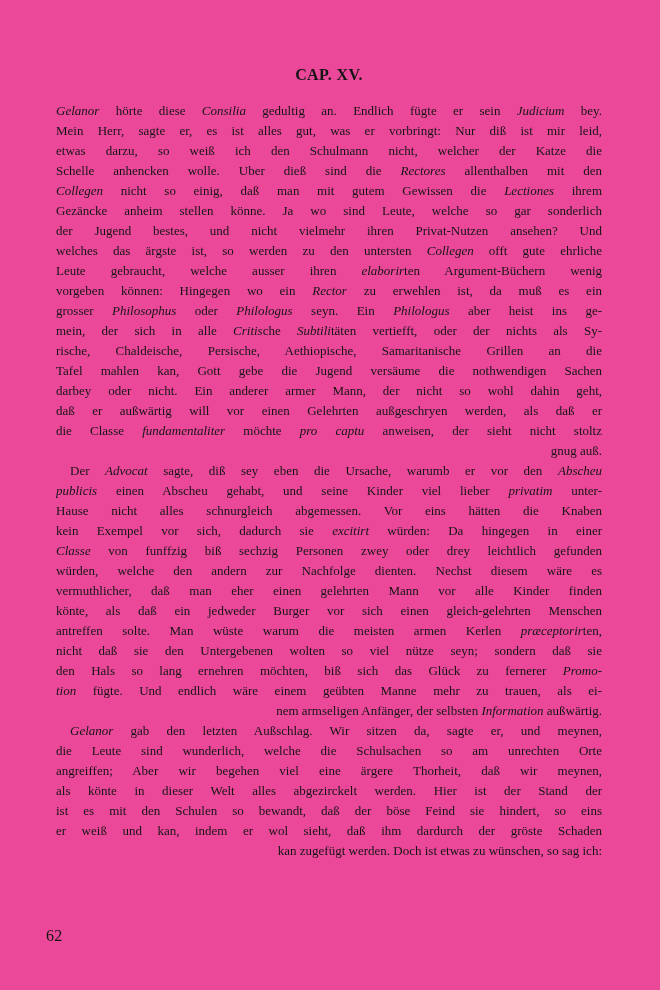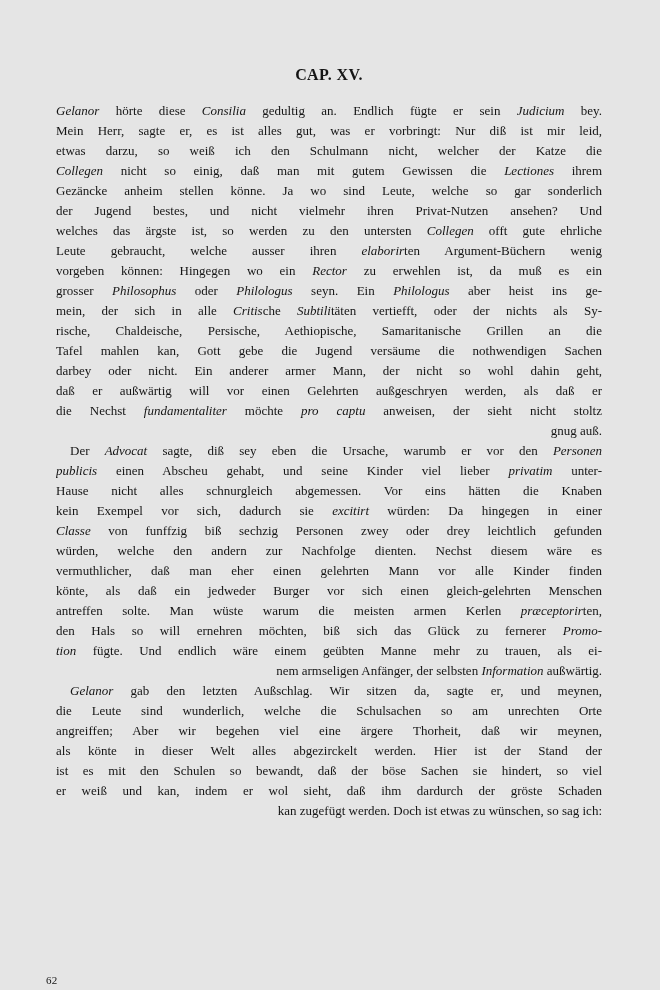--- a/index.html
+++ b/index.html
@@ -38,70 +38,72 @@
   }
   
   .line::after { content: ""; display: inline-block; width: 100%; height: 0; }
   .line.last { text-align: right; }
   .line.last::after { content: none; }
   .para.indent .line:first-child { text-indent: 14px; }
   em { font-style: italic; }
   .folio {
     position: absolute;
     left: 46px;
-    top: 974px;
-    font-size: 11px;
+    top: 927px;
+    font-size: 16px;
     letter-spacing: 0.3px;
   }
 </style>
 </head>
 <body>
 
-<div class="page" style="color: rgb(21, 21, 21); background: #e5e5e5;">
+<div class="page" style="color: rgb(21, 21, 21); background: #ec4899;">
   <div class="heading">CAP. XV.</div>
 
   <div class="body-text">
       <div class="para">
         <div class="line"><em>Gelanor</em><span> hörte diese </span><em>Consilia</em><span> gedultig an. Endlich fügte er sein </span><em>Judicium</em><span> bey.</span></div>
         <div class="line"><span>Mein Herr, sagte er, es ist alles gut, was er vorbringt: Nur diß ist mir leid,</span></div>
         <div class="line"><span>etwas darzu, so weiß ich den Schulmann nicht, welcher der Katze die</span></div>
+        <div class="line"><span>Schelle anhencken wolle. Uber dieß sind die </span><em>Rectores</em><span> allenthalben mit den</span></div>
         <div class="line"><em>Collegen</em><span> nicht so einig, daß man mit gutem Gewissen die </span><em>Lectiones</em><span> ihrem</span></div>
         <div class="line"><span>Gezäncke anheim stellen könne. Ja wo sind Leute, welche so gar sonderlich</span></div>
         <div class="line"><span>der Jugend bestes, und nicht vielmehr ihren Privat-Nutzen ansehen? Und</span></div>
         <div class="line"><span>welches das ärgste ist, so werden zu den untersten </span><em>Collegen</em><span> offt gute ehrliche</span></div>
         <div class="line"><span>Leute gebraucht, welche ausser ihren </span><em>elaborir</em><span>ten Argument-Büchern wenig</span></div>
         <div class="line"><span>vorgeben können: Hingegen wo ein </span><em>Rector</em><span> zu erwehlen ist, da muß es ein</span></div>
         <div class="line"><span>grosser </span><em>Philosophus</em><span> oder </span><em>Philologus</em><span> seyn. Ein </span><em>Philologus</em><span> aber heist ins ge-</span></div>
         <div class="line"><span>mein, der sich in alle </span><em>Critis</em><span>che </span><em>Subtili</em><span>täten vertiefft, oder der nichts als Sy-</span></div>
         <div class="line"><span>rische, Chaldeische, Persische, Aethiopische, Samaritanische Grillen an die</span></div>
         <div class="line"><span>Tafel mahlen kan, Gott gebe die Jugend versäume die nothwendigen Sachen</span></div>
         <div class="line"><span>darbey oder nicht. Ein anderer armer Mann, der nicht so wohl dahin geht,</span></div>
         <div class="line"><span>daß er außwärtig will vor einen Gelehrten außgeschryen werden, als daß er</span></div>
-        <div class="line"><span>die Nechst </span><em>fundamentaliter</em><span> möchte </span><em>pro captu</em><span> anweisen, der sieht nicht stoltz</span></div>
+        <div class="line"><span>die Classe </span><em>fundamentaliter</em><span> möchte </span><em>pro captu</em><span> anweisen, der sieht nicht stoltz</span></div>
         <div class="line last"><span>gnug auß.</span></div>
       </div>
       <div class="para indent">
-        <div class="line"><span>Der </span><em>Advocat</em><span> sagte, diß sey eben die Ursache, warumb er vor den </span><em>Personen</em></div>
+        <div class="line"><span>Der </span><em>Advocat</em><span> sagte, diß sey eben die Ursache, warumb er vor den </span><em>Abscheu</em></div>
         <div class="line"><em>publicis</em><span> einen Abscheu gehabt, und seine Kinder viel lieber </span><em>privatim</em><span> unter-</span></div>
         <div class="line"><span>Hause nicht alles schnurgleich abgemessen. Vor eins hätten die Knaben</span></div>
         <div class="line"><span>kein Exempel vor sich, dadurch sie </span><em>excitirt</em><span> würden: Da hingegen in einer</span></div>
         <div class="line"><em>Classe</em><span> von funffzig biß sechzig Personen zwey oder drey leichtlich gefunden</span></div>
         <div class="line"><span>würden, welche den andern zur Nachfolge dienten. Nechst diesem wäre es</span></div>
         <div class="line"><span>vermuthlicher, daß man eher einen gelehrten Mann vor alle Kinder finden</span></div>
         <div class="line"><span>könte, als daß ein jedweder Burger vor sich einen gleich-gelehrten Menschen</span></div>
         <div class="line"><span>antreffen solte. Man wüste warum die meisten armen Kerlen </span><em>præceptorir</em><span>ten,</span></div>
-        <div class="line"><span>den Hals so will ernehren möchten, biß sich das Glück zu fernerer </span><em>Promo-</em></div>
+        <div class="line"><span>nicht daß sie den Untergebenen wolten so viel nütze seyn; sondern daß sie</span></div>
+        <div class="line"><span>den Hals so lang ernehren möchten, biß sich das Glück zu fernerer </span><em>Promo-</em></div>
         <div class="line"><em>tion</em><span> fügte. Und endlich wäre einem geübten Manne mehr zu trauen, als ei-</span></div>
         <div class="line last"><span>nem armseligen Anfänger, der selbsten </span><em>Information</em><span> außwärtig.</span></div>
       </div>
       <div class="para indent">
         <div class="line"><em>Gelanor</em><span> gab den letzten Außschlag. Wir sitzen da, sagte er, und meynen,</span></div>
         <div class="line"><span>die Leute sind wunderlich, welche die Schulsachen so am unrechten Orte</span></div>
         <div class="line"><span>angreiffen; Aber wir begehen viel eine ärgere Thorheit, daß wir meynen,</span></div>
         <div class="line"><span>als könte in dieser Welt alles abgezirckelt werden. Hier ist der Stand der</span></div>
-        <div class="line"><span>ist es mit den Schulen so bewandt, daß der böse Sachen sie hindert, so viel</span></div>
+        <div class="line"><span>ist es mit den Schulen so bewandt, daß der böse Feind sie hindert, so eins</span></div>
         <div class="line"><span>er weiß und kan, indem er wol sieht, daß ihm dardurch der gröste Schaden</span></div>
         <div class="line last"><span>kan zugefügt werden. Doch ist etwas zu wünschen, so sag ich:</span></div>
       </div>
     </div>
 
   <div class="folio">62</div>
 </div>
 
 </body></html>

